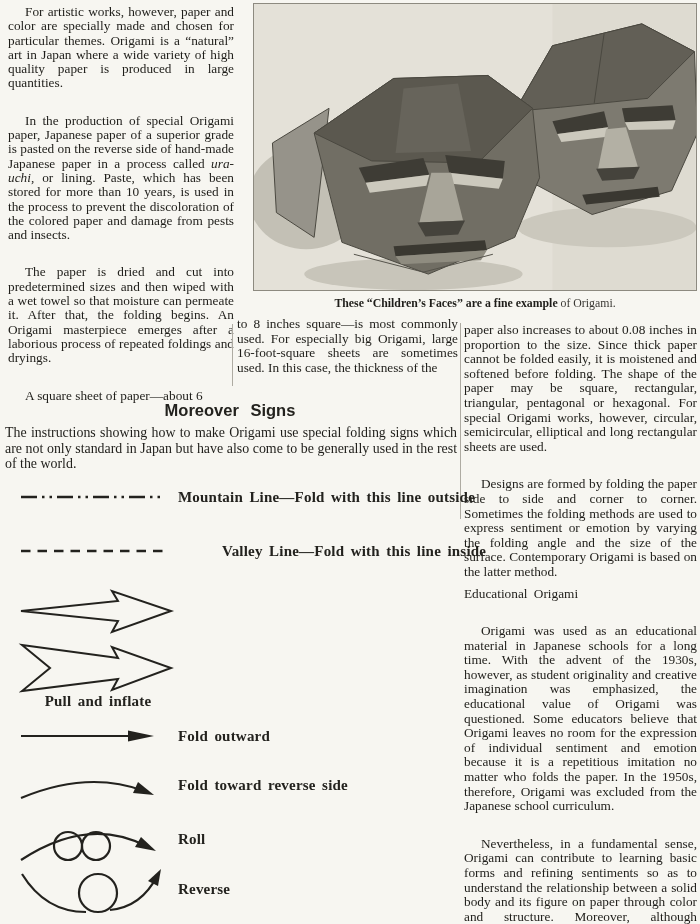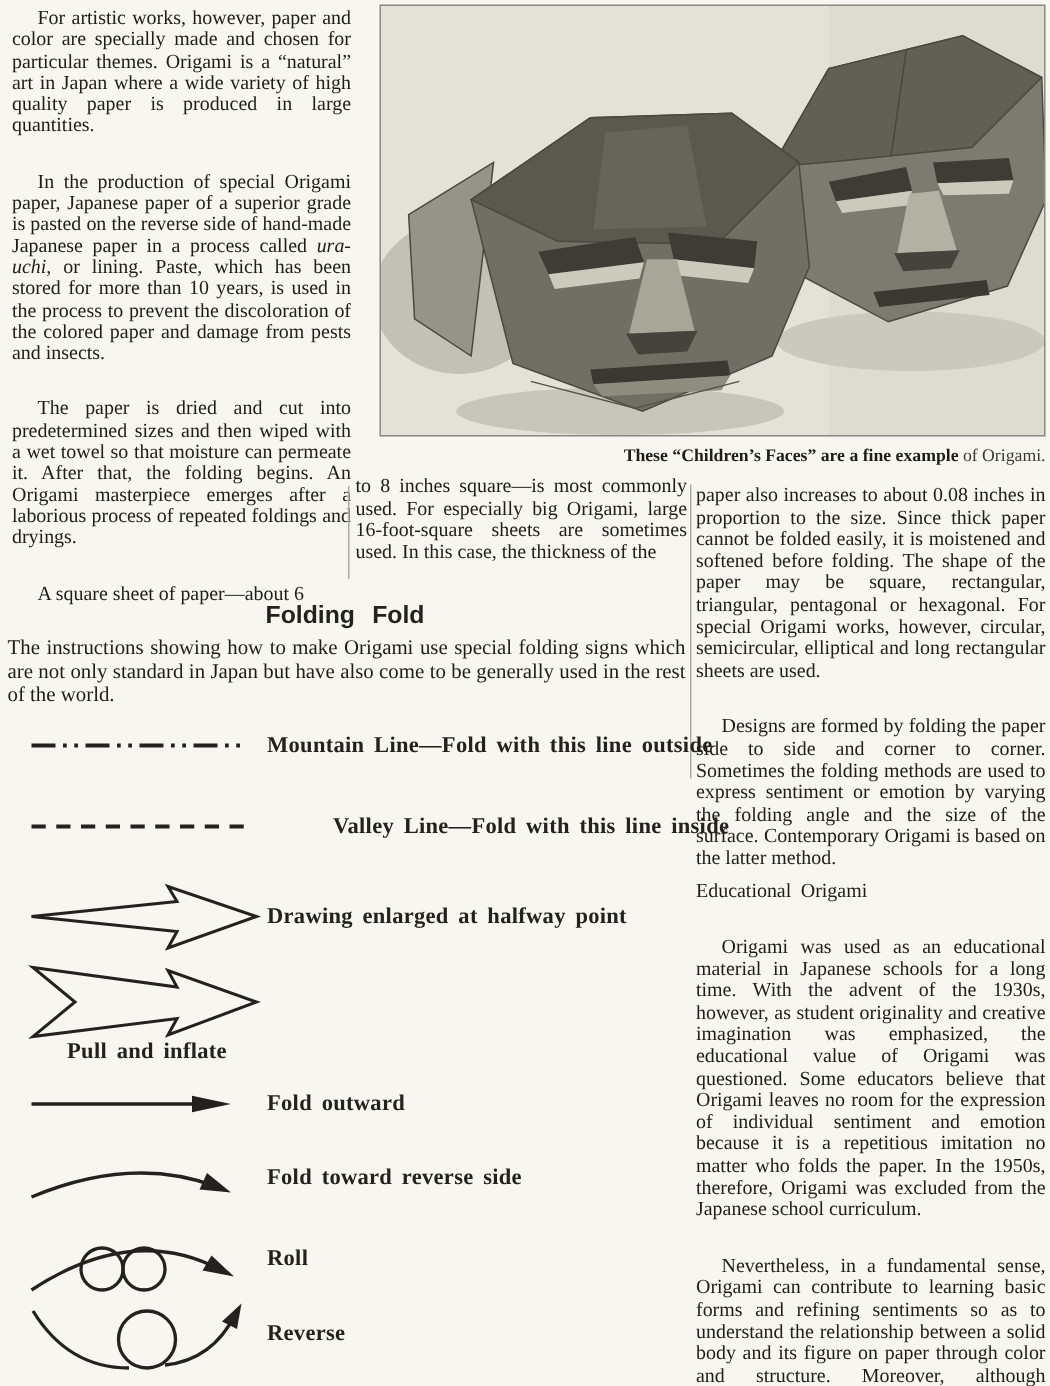--- a/index.html
+++ b/index.html
@@ -26,21 +26,21 @@
   #rule-1{left:232px;top:324px;height:62px;}
   #rule-2{left:460px;top:323px;height:196px;}
   
   #photo{
     position:absolute;left:253px;top:3px;width:444px;height:288px;
     border:1px solid #8d8a80;box-sizing:border-box;background:#e4e1d8;
   }
   #photo svg{display:block;width:100%;height:100%;}
   #caption{
     position:absolute;left:253px;top:296px;width:444px;
-    text-align:right;font-size:11.8px;
+    text-align:center;font-size:11.8px;
   }
   #caption b{font-weight:bold;}
   #caption span{color:#3a3833;}
   
   #fs-heading{
     position:absolute;left:0;top:401px;width:460px;text-align:center;
     font-family:"Liberation Sans", sans-serif;font-weight:bold;
     font-size:16.5px;word-spacing:7px;color:#23221e;
   }
   #fs-intro{
@@ -126,21 +126,21 @@
     <p>paper also increases to about 0.08 inches in proportion to the size. Since thick paper cannot be folded easily, it is moistened and softened before folding. The shape of the paper may be square, rectangular, triangular, pentagonal or hexagonal. For special Origami works, however, circular, semicircular, elliptical and long rectangular sheets are used.</p>
     <p class="indent">Designs are formed by folding the paper side to side and corner to corner. Sometimes the folding methods are used to express sentiment or emotion by varying the folding angle and the size of the surface. Contemporary Origami is based on the latter method.</p>
     <p class="col-heading">Educational Origami</p>
     <p class="indent">Origami was used as an educational material in Japanese schools for a long time. With the advent of the 1930s, however, as student originality and creative imagination was emphasized, the educational value of Origami was questioned. Some educators believe that Origami leaves no room for the expression of individual sentiment and emotion because it is a repetitious imitation no matter who folds the paper. In the 1950s, therefore, Origami was excluded from the Japanese school curriculum.</p>
     <p class="indent">Nevertheless, in a fundamental sense, Origami can contribute to learning basic forms and refining sentiments so as to understand the relationship between a solid body and its figure on paper through color and structure. Moreover, although geometry is a basic study concerning the formative arts, it</p>
   </div>
 
   <div class="vrule" id="rule-1"></div>
   <div class="vrule" id="rule-2"></div>
 
-  <div id="fs-heading">Folding Fold</div>
+  <div id="fs-heading">Moreover Signs</div>
   <div id="fs-intro">The instructions showing how to make Origami use special folding signs which are not only standard in Japan but have also come to be generally used in the rest of the world.</div>
 
   <div class="sign-row" id="row-mountain">
     <div class="sign-symbol">
       <svg width="150" height="12">
           <line class="sig" x1="3" y1="6" x2="147" y2="6" stroke-width="2.6" stroke-dasharray="16,5,2.5,5,2.5,5"></line>
         </svg>
     </div>
     <span class="sign-label">Mountain Line—Fold with this line outside</span>
   </div>
@@ -153,21 +153,20 @@
     </div>
     <span class="sign-label">Valley Line—Fold with this line inside</span>
   </div>
 
   <div class="sign-row" id="row-enlarge">
     <div class="sign-symbol">
       <svg width="158" height="46">
           <path class="sig" stroke-width="2" d="M3,23 L100,13 L94,3 L153,23 L94,44 L100,33 Z"></path>
         </svg>
     </div>
-    <span class="sign-label">Drawing enlarged at halfway point</span>
   </div>
 
   <div class="sign-row" id="row-pull">
     <div class="sign-symbol">
       <svg width="158" height="52">
           <path class="sig" stroke-width="2" d="M4,4 L100,17 L94,6 L153,27 L94,49 L100,38 L4,50 L32,27 Z"></path>
         </svg>
     </div>
     <span class="sign-label">Pull and inflate</span>
   </div>

